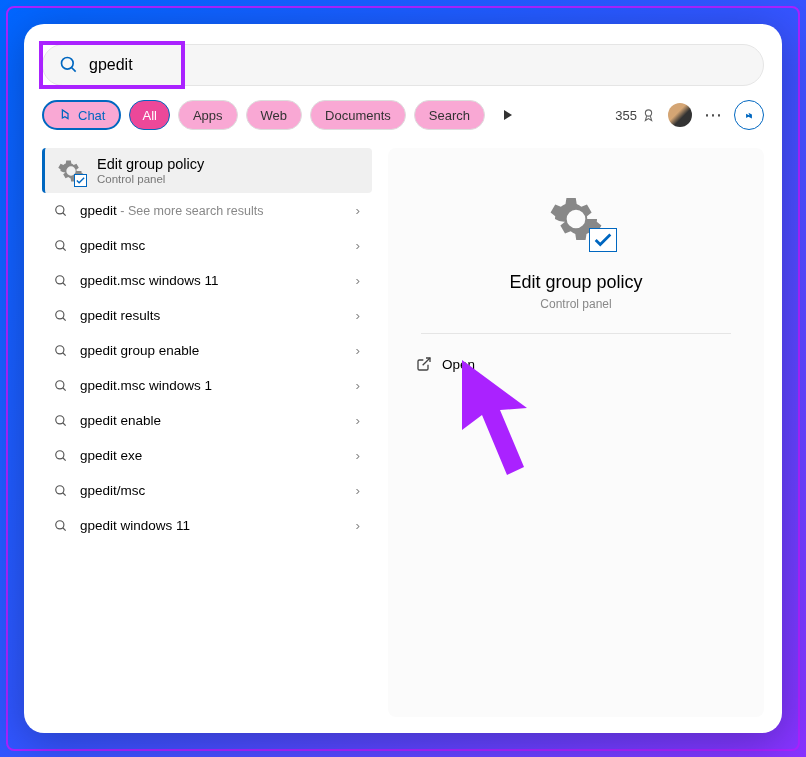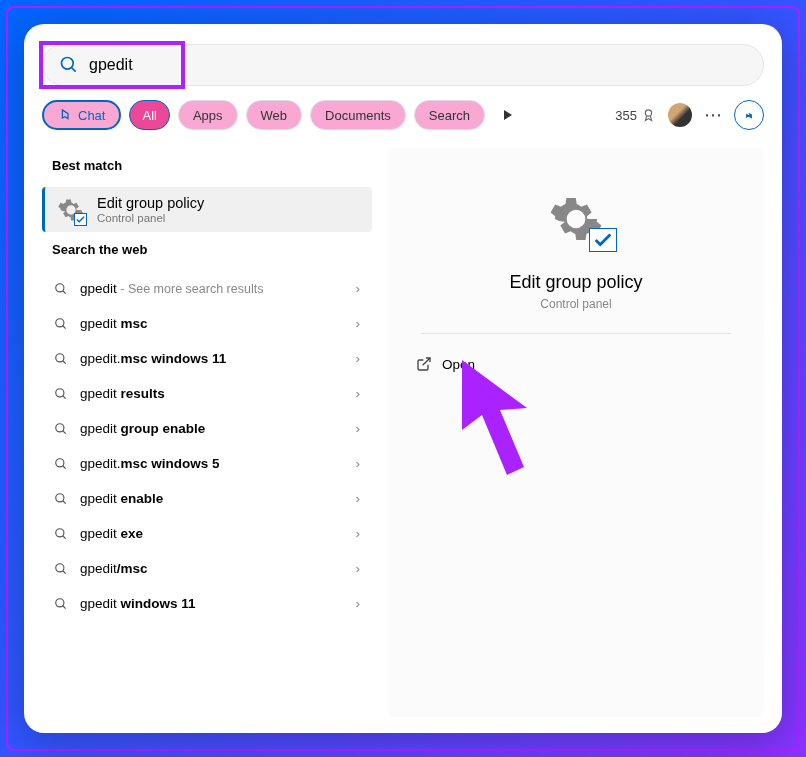--- a/index.html
+++ b/index.html
@@ -156,21 +156,21 @@
       display: flex;
       align-items: center;
       padding: 10px 12px;
       font-size: 13.5px;
       color: #000;
       cursor: pointer;
       gap: 12px;
     }
     .web-item .chev { margin-left: auto; color: #888; }
     .web-item .q { font-weight: 400; }
-    .web-item .b { font-weight: 700; }
+    .web-item .b { font-weight: 400; }
     .web-item .hint { color: #888; font-size: 12.5px; }
     .search-mini { width: 14px; height: 14px; flex-shrink: 0; }
     
     .preview-icon {
       width: 70px; height: 70px;
       display: flex; align-items: center; justify-content: center;
       position: relative;
       margin-top: 12px;
     }
     .preview-title { font-size: 18px; font-weight: 400; margin-top: 18px; }
@@ -247,37 +247,35 @@
           <svg width="14" height="14" viewBox="0 0 24 24" fill="#0067c0">
             <path d="M7 2v15l4-2 6 3V11l-6-3 2 5-6-3V2z"></path>
           </svg>
         </div>
       </div>
     </div>
 
     <div class="main">
 
       <div class="left-col">
-        <div class="section-label">Best match</div>
         <div class="best-match">
           <div class="gear-icon">
             <svg width="28" height="28" viewBox="0 0 24 24" fill="#888">
                 <path d="M12 8a4 4 0 100 8 4 4 0 000-8zm9 4a7 7 0 01-.1 1.2l2 1.6-2 3.4-2.4-1a7.3 7.3 0 01-2 1.2l-.4 2.6h-4l-.4-2.6a7.3 7.3 0 01-2-1.2l-2.4 1-2-3.4 2-1.6A7 7 0 013 12a7 7 0 01.1-1.2l-2-1.6 2-3.4 2.4 1a7.3 7.3 0 012-1.2L7.9 3h4l.4 2.6a7.3 7.3 0 012 1.2l2.4-1 2 3.4-2 1.6c.1.4.1.8.1 1.2z"></path>
               </svg>
             <svg width="13" height="13" viewBox="0 0 24 24" style="position:absolute;right:-2px;bottom:-2px;background:#fff;border:1px solid #0067c0">
                 <path d="M4 12l5 5L20 6" stroke="#0067c0" stroke-width="3" fill="none"></path>
               </svg>
           </div>
           <div>
             <div class="best-title">Edit group policy</div>
             <div class="best-sub">Control panel</div>
           </div>
         </div>
 
-        <div class="section-label">Search the web</div>
         <div id="web-list">
             <div class="web-item">
               <svg class="search-mini" viewBox="0 0 24 24" fill="none" stroke="#555" stroke-width="2">
                 <circle cx="10" cy="10" r="7"></circle>
                 <line x1="20" y1="20" x2="15" y2="15"></line>
               </svg>
               <span><span class="q">gpedit</span><span class="b"></span><span class="hint"> - See more search results</span></span>
               <span class="chev">›</span>
             </div>
             <div class="web-item">
@@ -310,21 +308,21 @@
                 <line x1="20" y1="20" x2="15" y2="15"></line>
               </svg>
               <span><span class="q">gpedit </span><span class="b">group enable</span><span class="hint"></span></span>
               <span class="chev">›</span>
             </div>
             <div class="web-item">
               <svg class="search-mini" viewBox="0 0 24 24" fill="none" stroke="#555" stroke-width="2">
                 <circle cx="10" cy="10" r="7"></circle>
                 <line x1="20" y1="20" x2="15" y2="15"></line>
               </svg>
-              <span><span class="q">gpedit.</span><span class="b">msc windows 5</span><span class="hint"></span></span>
+              <span><span class="q">gpedit.</span><span class="b">msc windows 1</span><span class="hint"></span></span>
               <span class="chev">›</span>
             </div>
             <div class="web-item">
               <svg class="search-mini" viewBox="0 0 24 24" fill="none" stroke="#555" stroke-width="2">
                 <circle cx="10" cy="10" r="7"></circle>
                 <line x1="20" y1="20" x2="15" y2="15"></line>
               </svg>
               <span><span class="q">gpedit </span><span class="b">enable</span><span class="hint"></span></span>
               <span class="chev">›</span>
             </div>

